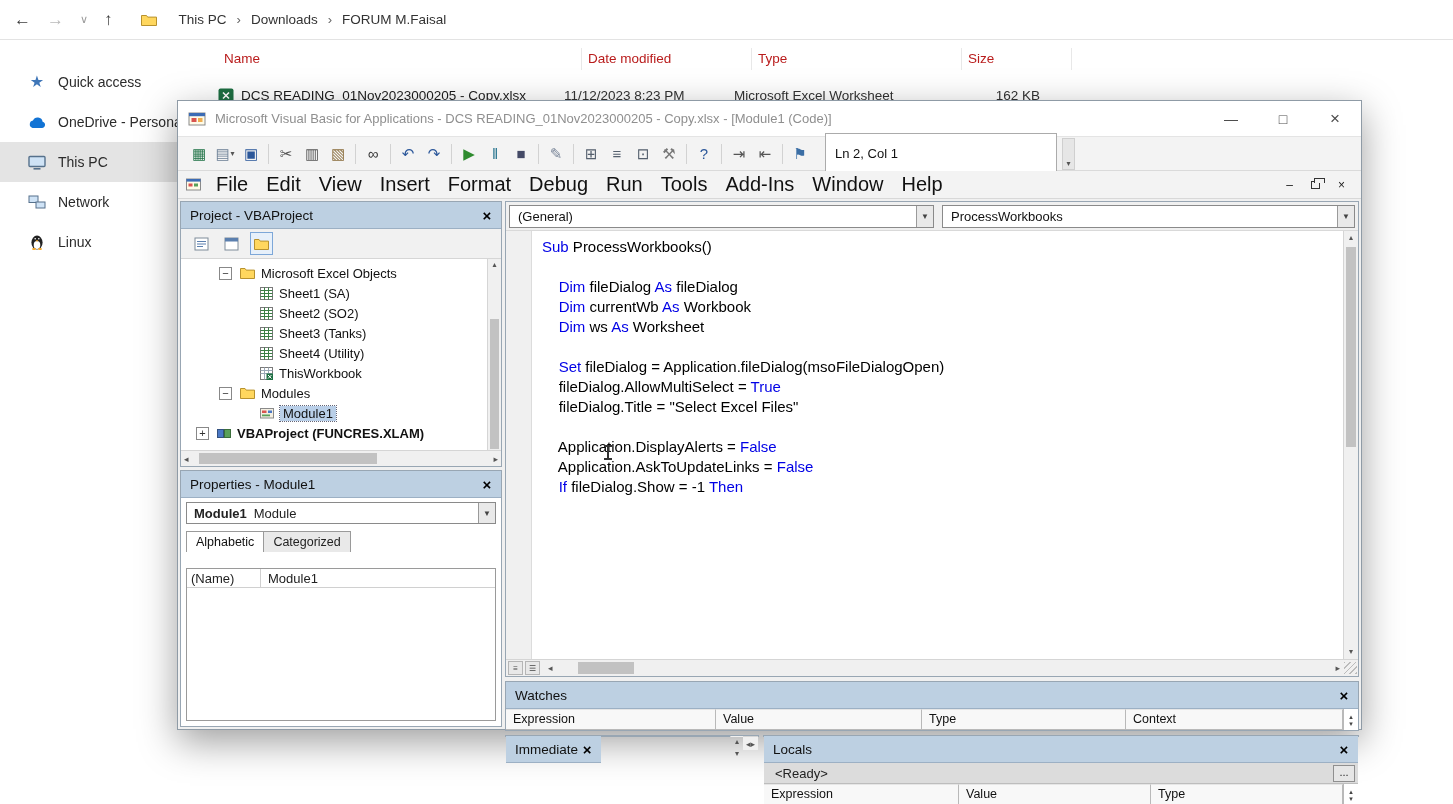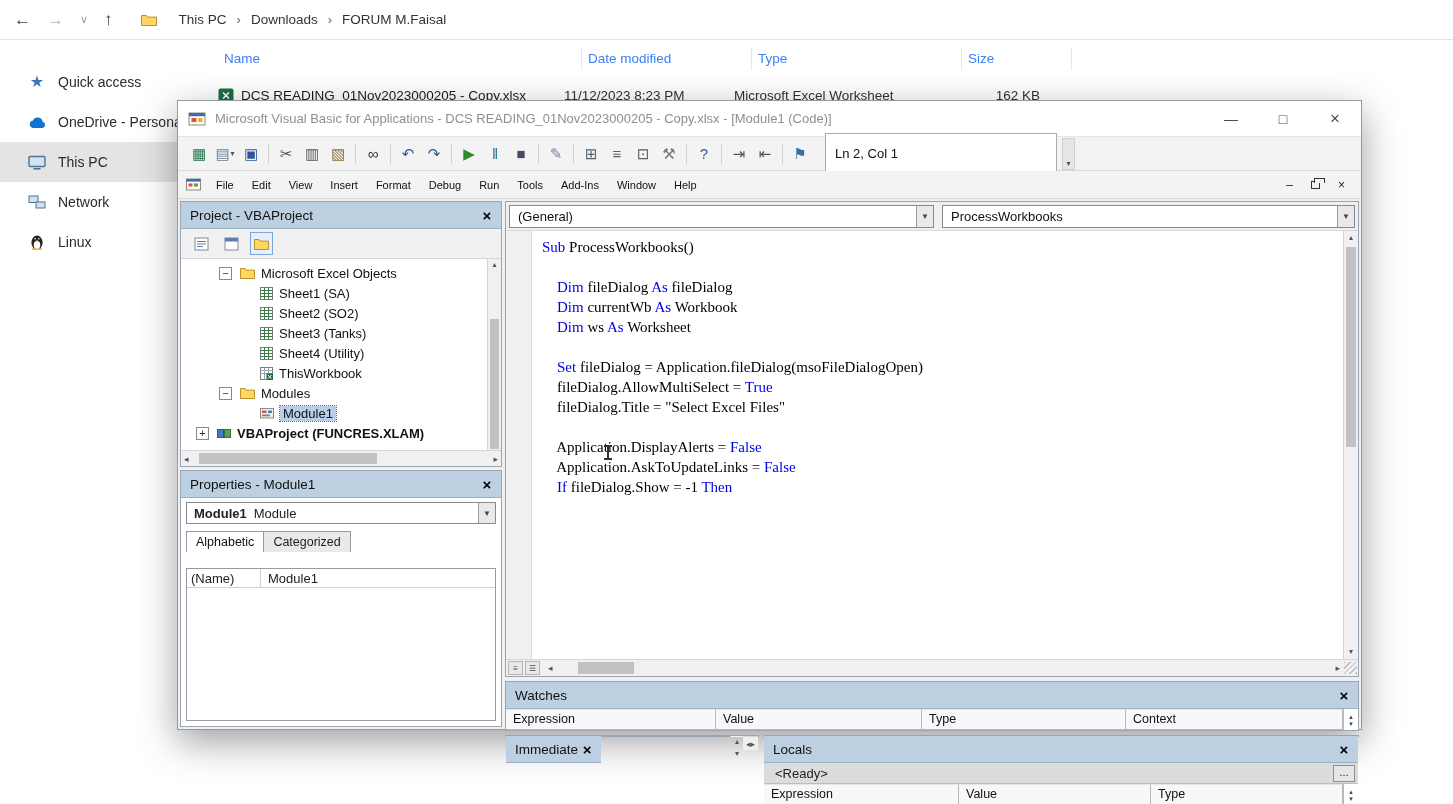--- a/index.html
+++ b/index.html
@@ -15,21 +15,21 @@
 .bc-ico{display:flex}
 .bc-item{font-size:13.5px;color:#333;padding:2px 3px}
 .bc-sep{font-size:13px;color:#666}
 .ex-sidebar{position:absolute;left:0;top:40px;width:185px;padding-top:22px}
 .sb-item{display:flex;align-items:center;gap:11px;height:40px;padding-left:27px;font-size:14px;color:#2b2b2b}
 .sb-item.sel{background:#e4e4e4}
 .sb-ico{display:flex;width:20px;justify-content:center}
 .star-glyph{color:#3f76b8;font-size:16px;line-height:16px}
 .ex-main{position:absolute;left:185px;top:40px;right:0}
 .ex-cols{display:flex;padding-left:33px;height:38px;align-items:center}
-.ex-col{font-size:13.5px;color:#3b82f6;border-right:1px solid #e8e8e8;padding-left:6px;height:22px;line-height:22px}
+.ex-col{font-size:13.5px;color:#b91c1c;border-right:1px solid #e8e8e8;padding-left:6px;height:22px;line-height:22px}
 .ex-row{display:flex;align-items:center;height:22px;margin-top:6px;padding-left:33px;font-size:13.5px}
 .ex-name{width:346px;display:flex;align-items:center;gap:7px;color:#1c1c1c;white-space:nowrap;overflow:hidden}
 .ex-date{width:170px;color:#333}
 .ex-type{width:210px;color:#333}
 .ex-size{width:110px;text-align:right;color:#333;padding-right:14px}
 
 
 .vba{position:absolute;left:177px;top:100px;width:1185px;height:630px;background:#f0f0f0;border:1px solid #8f9ba6;box-shadow:0 12px 36px rgba(0,0,0,.38);display:flex;flex-direction:column}
 .vba-title{height:35px;background:#fff;display:flex;align-items:center;padding-left:10px;flex:0 0 auto}
 .vba-title-text{font-size:13px;color:#8f8f8f;margin-left:9px;white-space:nowrap;overflow:hidden}
@@ -42,21 +42,21 @@
 .tbi{width:26px;height:26px;display:flex;align-items:center;justify-content:center;font-size:15px;border-radius:2px}
 .tbi .g{line-height:1}
 .tbi .dd{font-size:8px;color:#555;margin-left:1px}
 .tb-sep{width:1px;height:20px;background:#d2d2d2;margin:0 4px}
 .lncol{width:232px;height:41px;background:#fff;border:1px solid #ababab;font-size:13px;display:flex;align-items:center;padding-left:9px;margin-left:12px;color:#111}
 .tb-overflow{width:13px;height:32px;background:#e6e6e6;border:1px solid #cfcfcf;margin-left:5px;display:flex;align-items:flex-end;justify-content:center;font-size:8px;color:#555;padding-bottom:1px}
 
 .vba-menu{height:28px;background:#f3f3f3;border-bottom:1px solid #d8d8d8;display:flex;align-items:center;padding:0 8px;flex:0 0 auto}
 .menu-ico{display:flex;margin-right:6px}
 #vba-menus{display:flex}
-.menu-item{font-size:11px;color:#111;padding:3px 9px}
+.menu-item{font-size:20px;color:#111;padding:3px 9px}
 .child-btns{margin-left:auto;display:flex;align-items:center;gap:3px}
 .cbtn{width:23px;height:19px;display:flex;align-items:center;justify-content:center;font-size:12px;color:#222}
 .rst{width:9px;height:8px;border:1px solid #333;position:relative;background:#f3f3f3}
 .rst::after{content:"";position:absolute;top:-4px;left:2px;width:9px;height:4px;border:1px solid #333;border-bottom:none;background:#f3f3f3}
 
 .vba-body{flex:1;display:flex;padding:2px;gap:3px;min-height:0}
 .vba-left{width:322px;display:flex;flex-direction:column;gap:3px;flex:0 0 auto;min-height:0}
 .panel{background:#fff;border:1px solid #98a6b3;display:flex;flex-direction:column;min-height:0}
 .phead{height:27px;background:#bdd0e2;border-bottom:1px solid #9cb0c4;display:flex;align-items:center;padding:0 5px 0 9px;font-size:13.5px;color:#111;flex:0 0 auto}
 .px{margin-left:auto;width:18px;height:18px;display:flex;align-items:center;justify-content:center;font-weight:800;font-size:15px;color:#000}
@@ -92,21 +92,21 @@
 .pgc2{flex:1;padding-left:7px;line-height:19px}
 
 .vba-right{flex:1;display:flex;flex-direction:column;gap:4px;min-width:0;min-height:0}
 .code-panel{height:476px;background:#fff;border:1px solid #98a6b3;display:flex;flex-direction:column;flex:0 0 auto}
 .combo-row{height:29px;background:#f0f0f0;display:flex;align-items:center;padding:2px 3px;gap:8px;border-bottom:1px solid #d9d9d9;flex:0 0 auto}
 .ccombo{height:23px;border:1px solid #8a8a8a;background:#fff;display:flex;align-items:center;font-size:13px;padding-left:8px;color:#111}
 .ccombo.left{width:425px}
 .ccombo.right{flex:1}
 .code-main{flex:1;display:flex;min-height:0;position:relative}
 .code-margin{width:26px;background:#f0f0f0;border-right:1px solid #dcdcdc;flex:0 0 auto}
-#code{flex:1;font-family:Liberation Serif, serif;font-size:15px;line-height:20px;padding:6px 0 0 10px;overflow:hidden;color:#000}
+#code{flex:1;font-family:Liberation Sans, sans-serif;font-size:15px;line-height:20px;padding:6px 0 0 10px;overflow:hidden;color:#000}
 .code-line{white-space:pre;height:20px}
 .kw{color:#0000e6}
 .pl{color:#000}
 .ibeam{position:absolute;left:101px;top:214px;width:2px;height:15px;background:#333}
 .ibeam::before,.ibeam::after{content:"";position:absolute;left:-3px;width:8px;height:2px;background:#333}
 .ibeam::before{top:0}.ibeam::after{bottom:0}
 .code-vscroll{width:15px;background:#f0f0f0;border-left:1px solid #d5d5d5;flex:0 0 auto;position:relative;display:flex;flex-direction:column;align-items:center;justify-content:space-between;padding:2px 0}
 .code-hrow{height:17px;background:#f0f0f0;border-top:1px solid #d5d5d5;display:flex;align-items:center;flex:0 0 auto;position:relative;padding-left:2px}
 .viewbtn{width:15px;height:14px;border:1px solid #b5b5b5;background:#e8e8e8;margin-right:2px;display:flex;align-items:center;justify-content:center;font-size:8px;color:#444}
 .code-hrow .harrow.left{margin-left:6px}

